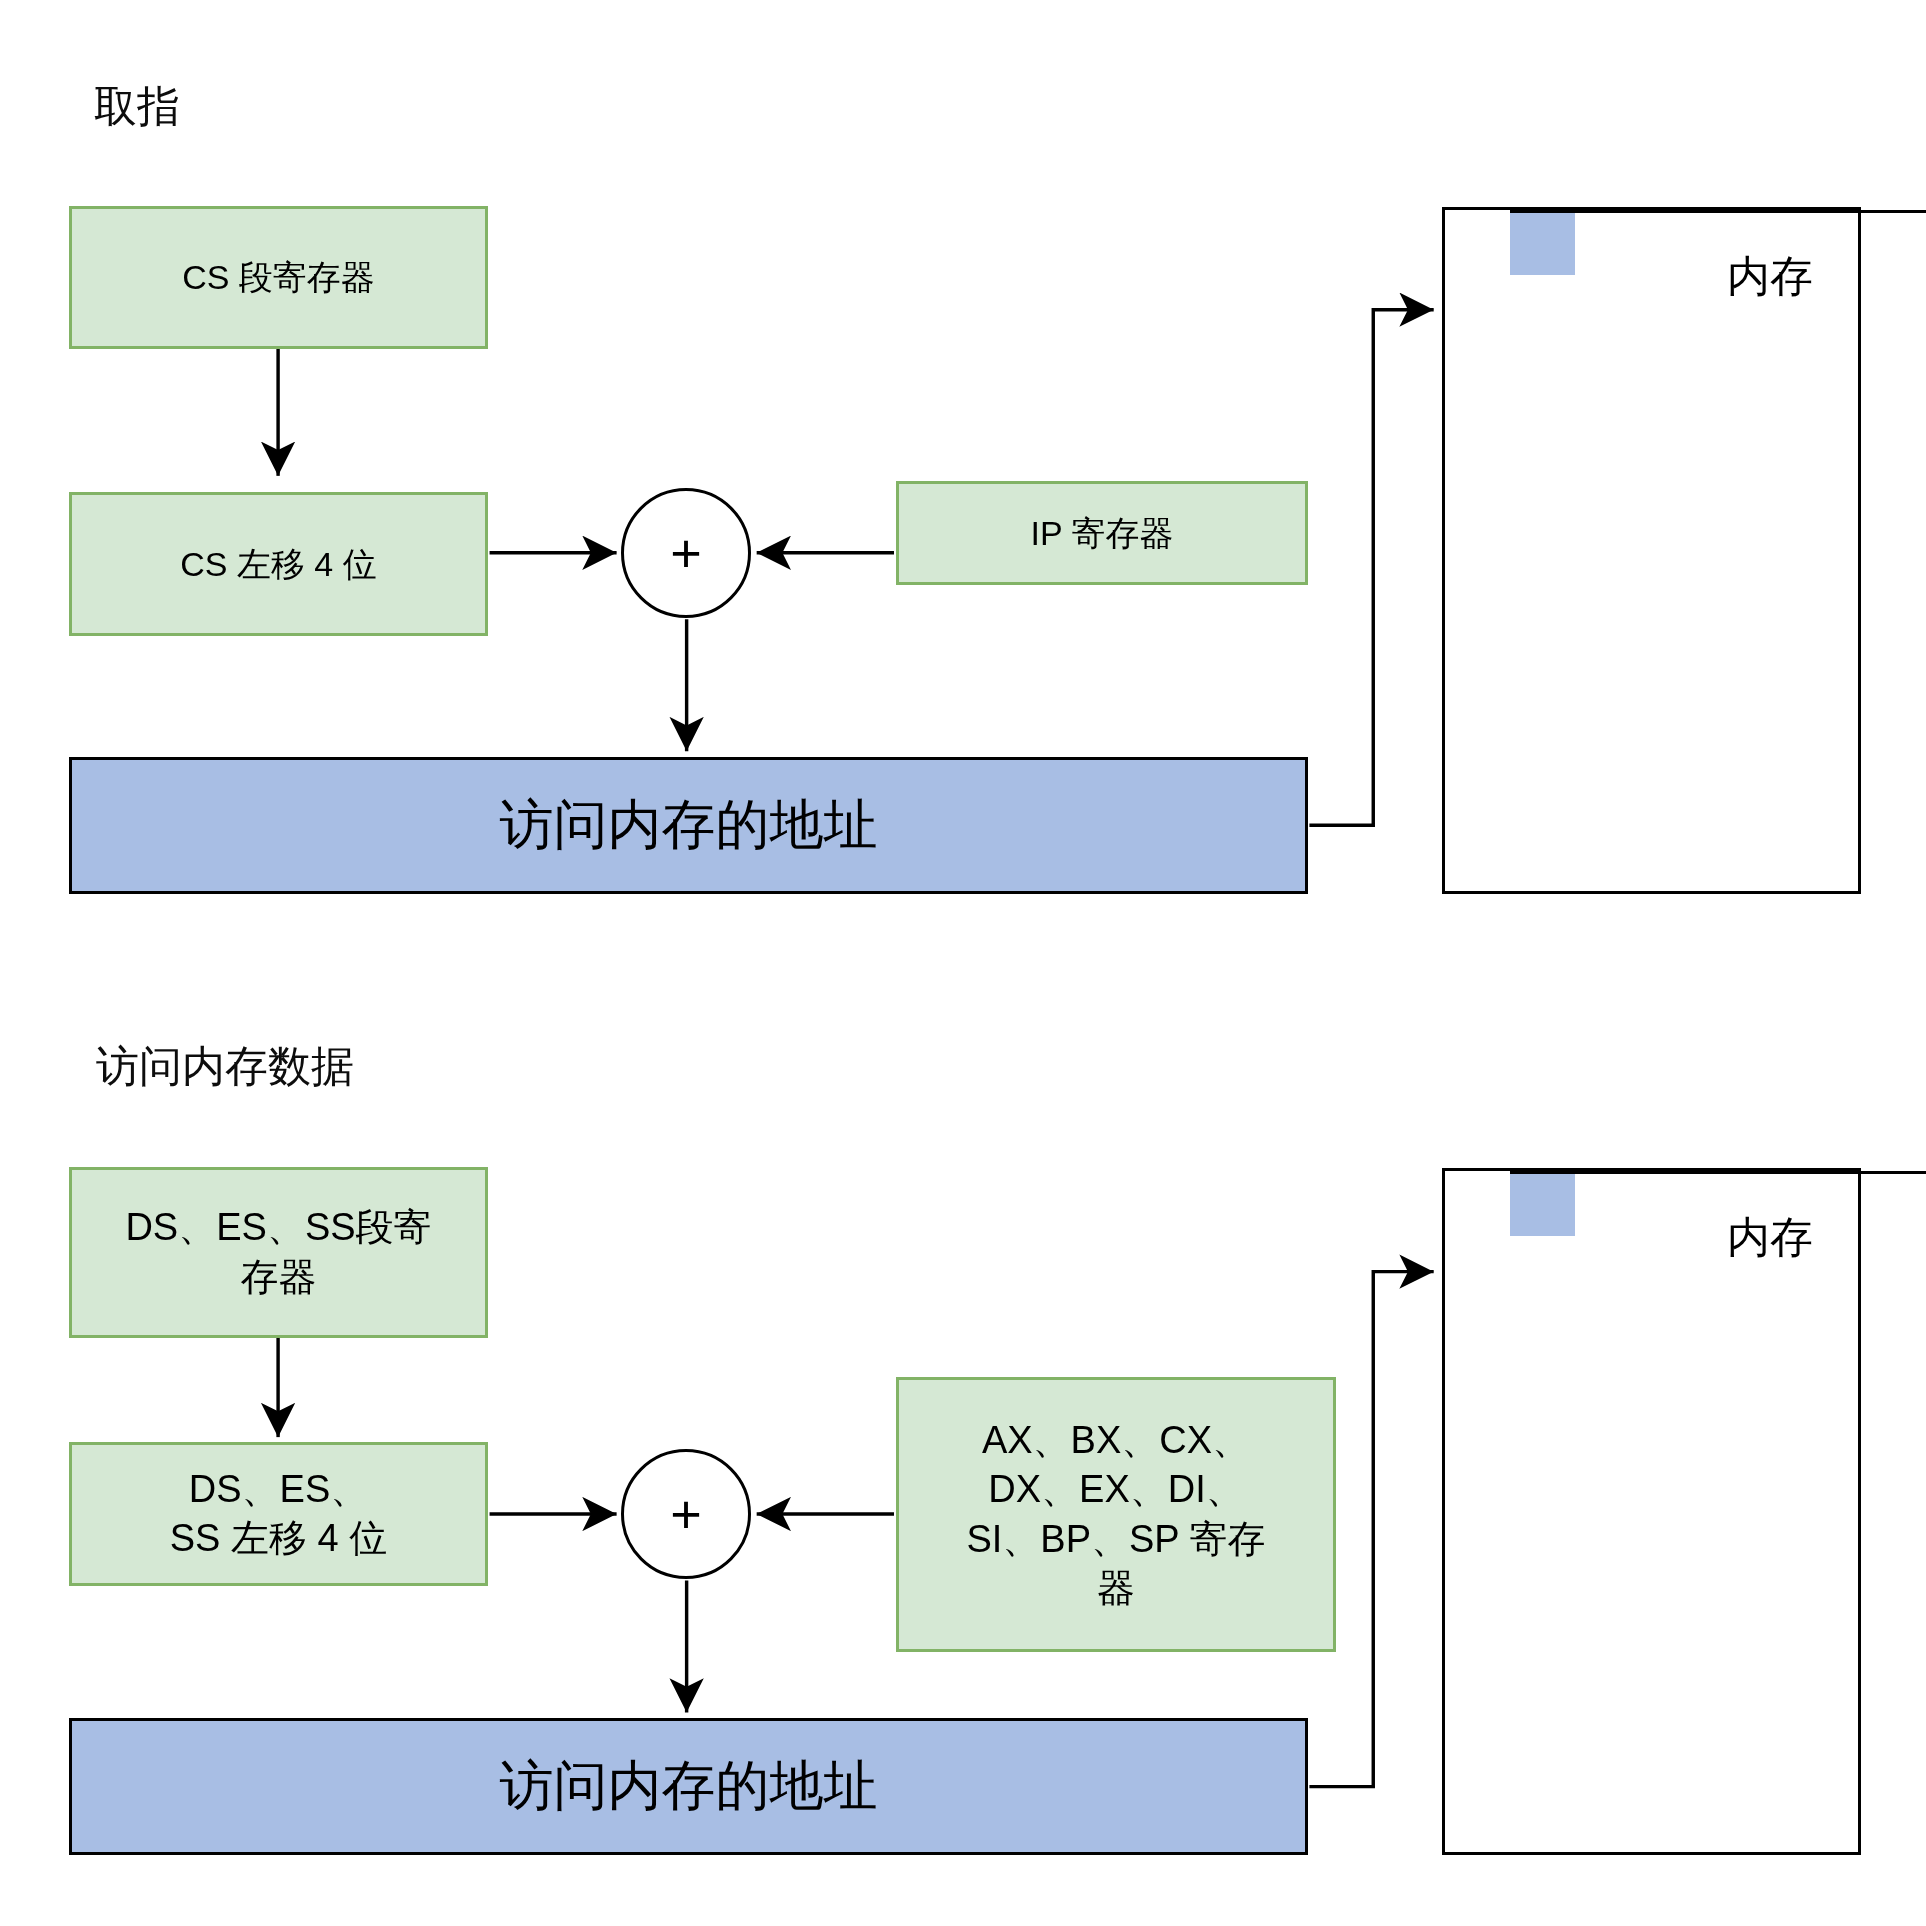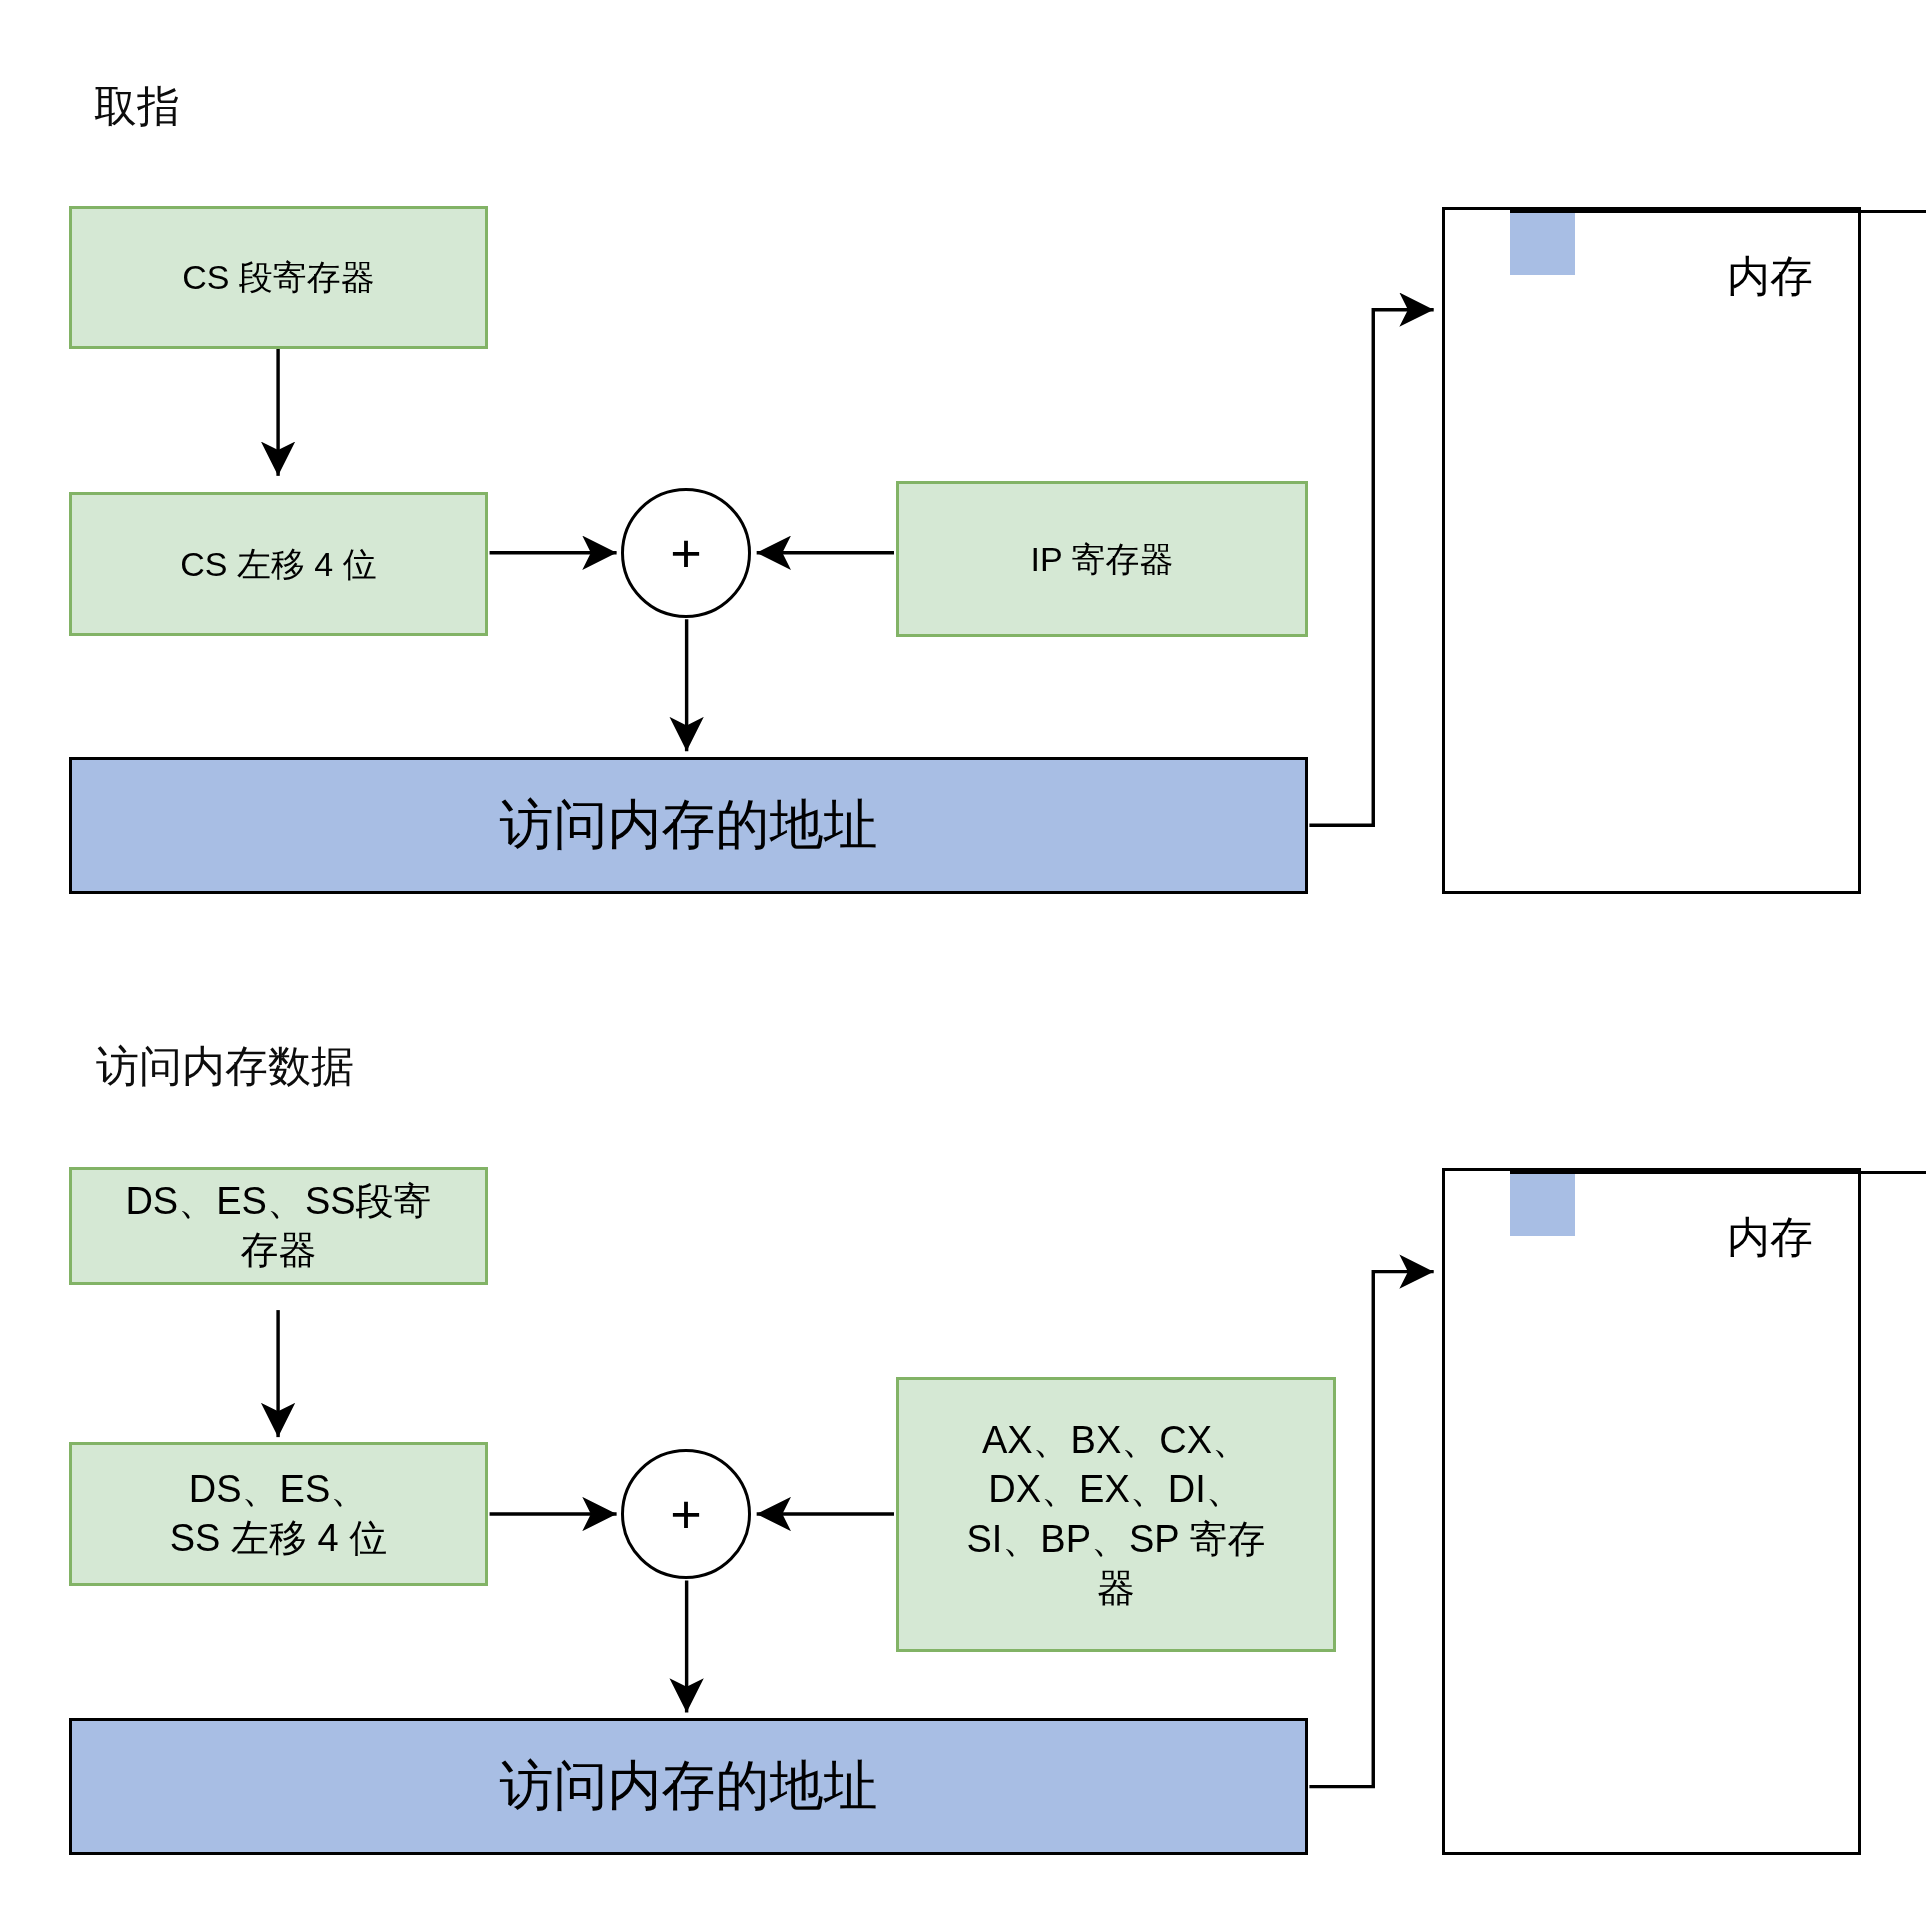--- a/index.html
+++ b/index.html
@@ -87,41 +87,41 @@
   <div class="abs section-title" style="left:94px;top:82px;">取指</div>
 
   <div class="abs gbox" style="left:69px;top:206px;width:419px;height:143px;">CS 段寄存器</div>
 
   <div class="abs gbox" style="left:69px;top:492px;width:419px;height:144px;">CS 左移 4 位</div>
 
   <div class="abs adder" style="left:621px;top:488px;width:130px;height:130px;">
     <span>+</span>
   </div>
 
-  <div class="abs gbox" style="left:896px;top:481px;width:412px;height:156px;">IP 寄存器</div>
+  <div class="abs gbox" style="left:896px;top:481px;width:412px;height:104px;">IP 寄存器</div>
 
   <div class="abs bluebar" style="left:69px;top:757px;width:1239px;height:137px;">访问内存的地址</div>
 
   <div class="abs memtable" style="left:1442px;top:207px;width:419px;height:687px;">
     <div class="memrow first"></div>
     <div class="memrow hl"></div>
     <div class="memrow"></div>
     <div class="memrow"></div>
     <div class="memrow labelrow">
       <span>内存</span>
     </div>
     <div class="memrow"></div>
     <div class="memrow"></div>
     <div class="memrow"></div>
     <div class="memrow"></div>
   </div>
 
   <div class="abs section-title" style="left:96px;top:1042px;">访问内存数据</div>
 
-  <div class="abs gbox small-text" style="left:69px;top:1167px;width:419px;height:118px;">DS、ES、SS段寄
+  <div class="abs gbox small-text" style="left:69px;top:1167px;width:419px;height:171px;">DS、ES、SS段寄
 存器</div>
 
   <div class="abs gbox small-text" style="left:69px;top:1442px;width:419px;height:144px;">DS、ES、
 SS 左移 4 位</div>
 
   <div class="abs adder" style="left:621px;top:1449px;width:130px;height:130px;">
     <span>+</span>
   </div>
 
   <div class="abs gbox small-text" style="left:896px;top:1377px;width:440px;height:275px;">AX、BX、CX、

